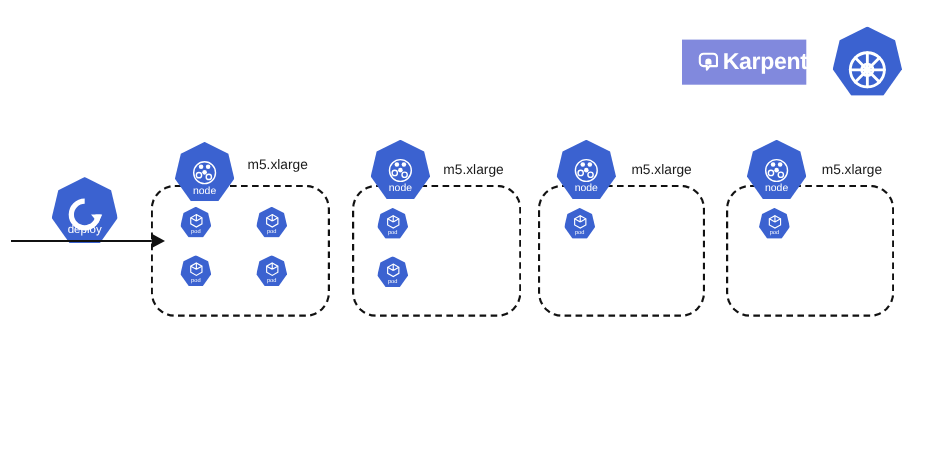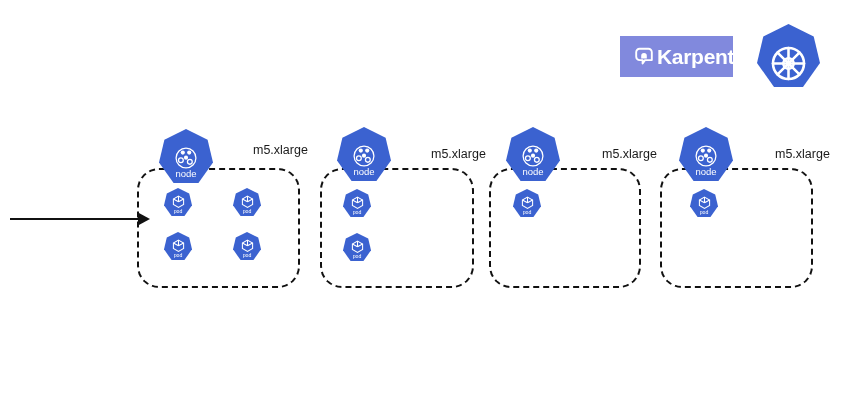--- a/index.html
+++ b/index.html
@@ -71,21 +71,20 @@
   .node-badge .hept-label {
     bottom: 5px;
     font-size: 9.5px;
   }
   .instance-type {
     position: absolute;
     font-size: 12.5px;
     color: #1b1b1b;
     white-space: nowrap;
     font-family: "Liberation Sans", sans-serif;
-    margin-left: 28px;
   }
 
   
   .pod-badge {
     width: 28px; height: 28px;
   }
   .pod-badge .hept-label {
     bottom: 2px;
     font-size: 5.2px;
   }
@@ -136,20 +135,29 @@
         <line x1="50" y1="17" x2="50" y2="83"></line>
         <line x1="17" y1="50" x2="83" y2="50"></line>
         <line x1="26.7" y1="26.7" x2="73.3" y2="73.3"></line>
         <line x1="73.3" y1="26.7" x2="26.7" y2="73.3"></line>
       </g>
       <circle cx="50" cy="50" r="11" fill="none" stroke="#ffffff" stroke-width="5.5"></circle>
       <circle cx="50" cy="50" r="3.6" fill="#ffffff"></circle>
     </svg>
   </div>
 
+  <div class="hept" id="deploy-badge">
+    <span style="display:block;margin-bottom:5px;">
+      <svg width="32" height="32" viewBox="0 0 100 100">
+        <path d="M50 12 A38 38 0 1 0 88 50 L88 50" fill="none" stroke="#ffffff" stroke-width="15" stroke-linecap="butt"></path>
+        <polygon points="88,74 68,50 100,50" fill="#ffffff"></polygon>
+      </svg>
+    </span>
+    <span class="hept-label">deploy</span>
+  </div>
 
   <svg id="deploy-arrow" viewBox="0 0 150 26">
     <line x1="6" y1="13" x2="134" y2="13" stroke="#111111" stroke-width="1.8"></line>
     <polygon points="134,6.5 146,13 134,19.5" fill="#111111"></polygon>
   </svg>
 
   <div class="node-group">
     <div class="node-box" style="left:137px; top:168px; width:163px; height:120px;"></div>
     <span class="instance-type" style="left:225px; top:143px;">m5.xlarge</span>
     <div class="hept node-badge" style="left:159px; top:129px;">

